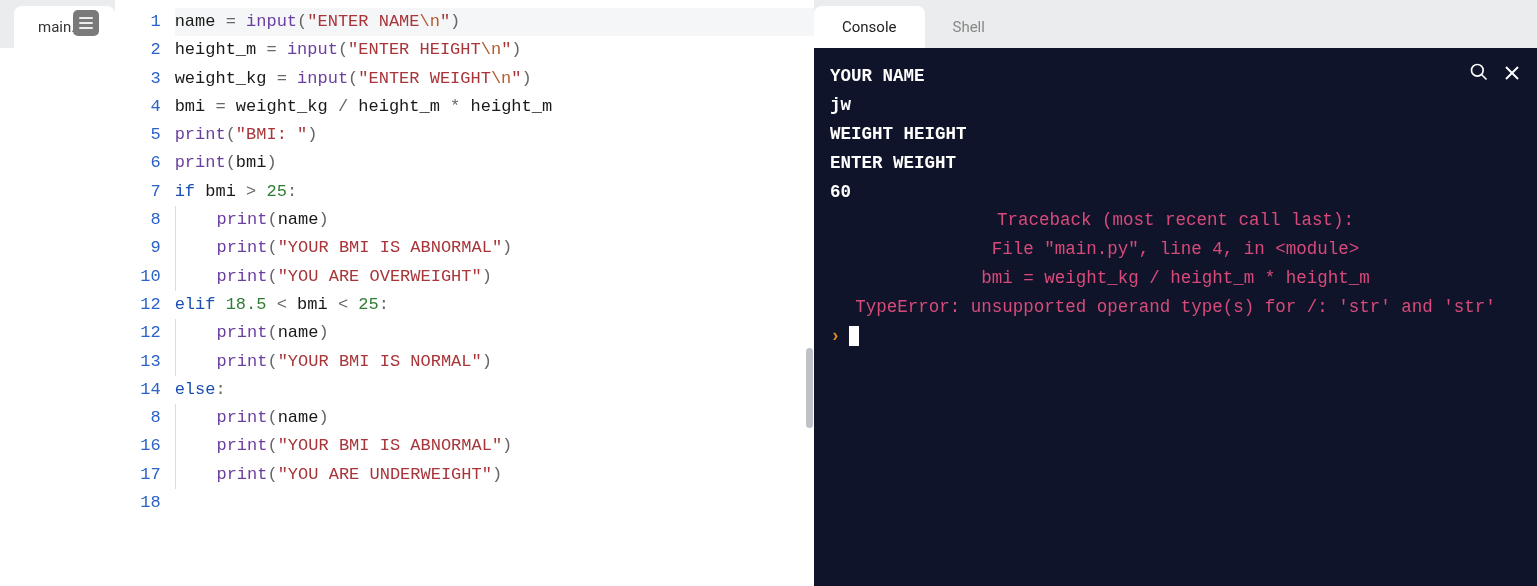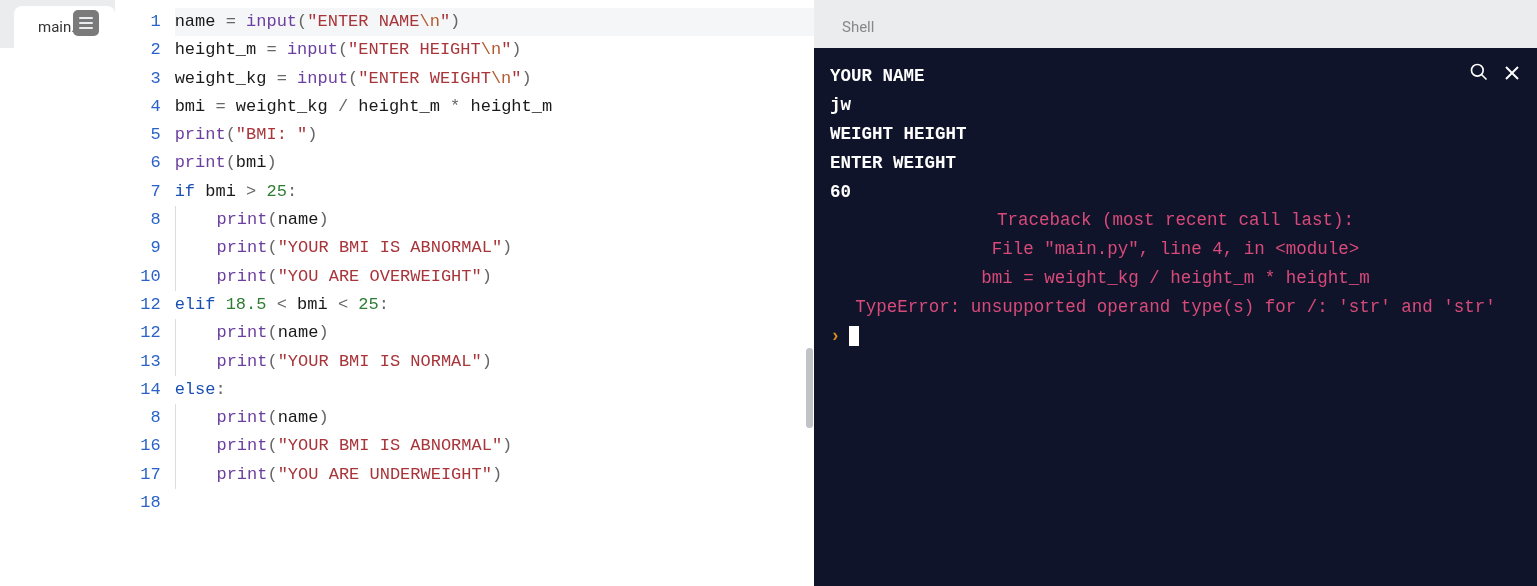--- a/index.html
+++ b/index.html
@@ -183,20 +183,21 @@
       </div>
     <div class="code" id="code"><div class="cl active"><span class="tok-id">name</span><span class="tok-op"> = </span><span class="tok-fn">input</span><span class="tok-op">(</span><span class="tok-str">"ENTER NAME</span><span class="tok-esc">\n</span><span class="tok-str">"</span><span class="tok-op">)</span></div><div class="cl"><span class="tok-id">height_m</span><span class="tok-op"> = </span><span class="tok-fn">input</span><span class="tok-op">(</span><span class="tok-str">"ENTER HEIGHT</span><span class="tok-esc">\n</span><span class="tok-str">"</span><span class="tok-op">)</span></div><div class="cl"><span class="tok-id">weight_kg</span><span class="tok-op"> = </span><span class="tok-fn">input</span><span class="tok-op">(</span><span class="tok-str">"ENTER WEIGHT</span><span class="tok-esc">\n</span><span class="tok-str">"</span><span class="tok-op">)</span></div><div class="cl"><span class="tok-id">bmi</span><span class="tok-op"> = </span><span class="tok-id">weight_kg</span><span class="tok-op"> / </span><span class="tok-id">height_m</span><span class="tok-op"> * </span><span class="tok-id">height_m</span></div><div class="cl"><span class="tok-fn">print</span><span class="tok-op">(</span><span class="tok-str">"BMI: "</span><span class="tok-op">)</span></div><div class="cl"><span class="tok-fn">print</span><span class="tok-op">(</span><span class="tok-id">bmi</span><span class="tok-op">)</span></div><div class="cl"><span class="tok-kw">if</span><span class="tok-op"> </span><span class="tok-id">bmi</span><span class="tok-op"> &gt; </span><span class="tok-num">25</span><span class="tok-op">:</span></div><div class="cl"><span style="border-left: 1px solid rgb(221, 221, 221); display: inline-block;">    </span><span class="tok-fn">print</span><span class="tok-op">(</span><span class="tok-id">name</span><span class="tok-op">)</span></div><div class="cl"><span style="border-left: 1px solid rgb(221, 221, 221); display: inline-block;">    </span><span class="tok-fn">print</span><span class="tok-op">(</span><span class="tok-str">"YOUR BMI IS ABNORMAL"</span><span class="tok-op">)</span></div><div class="cl"><span style="border-left: 1px solid rgb(221, 221, 221); display: inline-block;">    </span><span class="tok-fn">print</span><span class="tok-op">(</span><span class="tok-str">"YOU ARE OVERWEIGHT"</span><span class="tok-op">)</span></div><div class="cl"><span class="tok-kw">elif</span><span class="tok-op"> </span><span class="tok-num">18.5</span><span class="tok-op"> &lt; </span><span class="tok-id">bmi</span><span class="tok-op"> &lt; </span><span class="tok-num">25</span><span class="tok-op">:</span></div><div class="cl"><span style="border-left: 1px solid rgb(221, 221, 221); display: inline-block;">    </span><span class="tok-fn">print</span><span class="tok-op">(</span><span class="tok-id">name</span><span class="tok-op">)</span></div><div class="cl"><span style="border-left: 1px solid rgb(221, 221, 221); display: inline-block;">    </span><span class="tok-fn">print</span><span class="tok-op">(</span><span class="tok-str">"YOUR BMI IS NORMAL"</span><span class="tok-op">)</span></div><div class="cl"><span class="tok-kw">else</span><span class="tok-op">:</span></div><div class="cl"><span style="border-left: 1px solid rgb(221, 221, 221); display: inline-block;">    </span><span class="tok-fn">print</span><span class="tok-op">(</span><span class="tok-id">name</span><span class="tok-op">)</span></div><div class="cl"><span style="border-left: 1px solid rgb(221, 221, 221); display: inline-block;">    </span><span class="tok-fn">print</span><span class="tok-op">(</span><span class="tok-str">"YOUR BMI IS ABNORMAL"</span><span class="tok-op">)</span></div><div class="cl"><span style="border-left: 1px solid rgb(221, 221, 221); display: inline-block;">    </span><span class="tok-fn">print</span><span class="tok-op">(</span><span class="tok-str">"YOU ARE UNDERWEIGHT"</span><span class="tok-op">)</span></div><div class="cl"></div></div>
     <div class="scrollbar-v">
       <div class="scrollbar-thumb"></div>
     </div>
   </div>
 </div>
 
 <div class="right-panel">
   <div class="right-tab-bar">
+    <div class="right-tab active">Console</div>
     <div class="right-tab inactive">Shell</div>
   </div>
   <div class="console-area">
     <div class="console-tools">
       <span>
         <svg width="20" height="20" viewBox="0 0 24 24" fill="none" stroke="#fff" stroke-width="2">
             <circle cx="10" cy="10" r="7"></circle>
             <line x1="21" y1="21" x2="15" y2="15"></line>
           </svg>
       </span>

